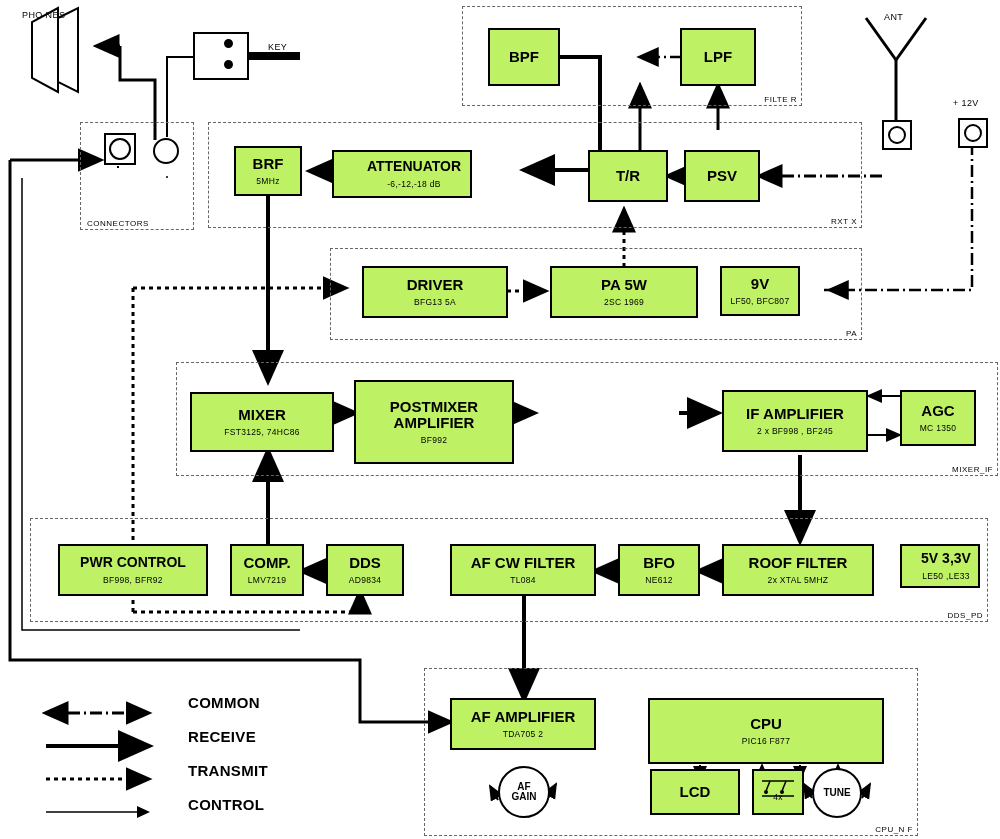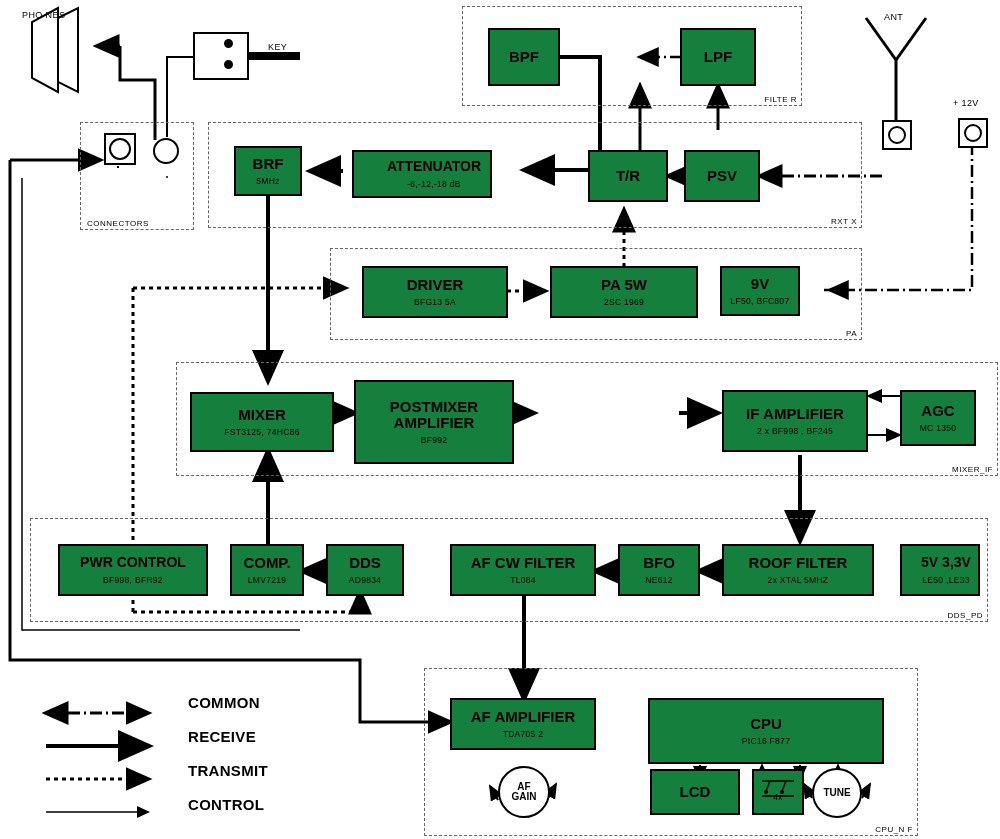--- a/index.html
+++ b/index.html
@@ -9,21 +9,21 @@
     font-family:"Liberation Sans", sans-serif;
     position:relative;
     overflow:hidden;
   }
   #stage{position:absolute;left:0;top:0;width:1000px;height:839px;}
   svg#wires{position:absolute;left:0;top:0;width:1000px;height:839px;}
 
   .box{
     position:absolute;
     border:2px solid #000;
-    background:#15803d;
+    background:#bef264;
     box-sizing:border-box;
     display:flex;
     flex-direction:column;
     align-items:center;
     justify-content:center;
     text-align:center;
     z-index:5;
   }
   .box .title{font-size:15px;font-weight:bold;color:#000;line-height:1.05;}
   .box .sub{font-size:8.5px;color:#000;margin-top:5px;letter-spacing:.3px;}
@@ -226,21 +226,21 @@
   </div>
   <div class="box" style="left:680px;top:28px;width:76px;height:58px;">
     <div class="title">LPF</div>
   </div>
 
   <div class="box" style="left:234px;top:146px;width:68px;height:50px;">
     <div class="title">BRF</div>
     <div class="sub">5MHz</div>
   </div>
 
-  <div class="box" style="left:352px;top:150px;width:140px;height:48px;padding-left:24px;">
+  <div class="box" style="left:332px;top:150px;width:140px;height:48px;padding-left:24px;">
     <div class="title small" style="font-size:14px;font-weight:bold;">ATTENUATOR</div>
     <div class="sub">-6,-12,-18 dB</div>
   </div>
 
   <div class="box" style="left:588px;top:150px;width:80px;height:52px;">
     <div class="title">T/R</div>
   </div>
   <div class="box" style="left:684px;top:150px;width:76px;height:52px;">
     <div class="title">PSV</div>
   </div>
@@ -293,21 +293,21 @@
     <div class="sub">TL084</div>
   </div>
   <div class="box" style="left:618px;top:544px;width:82px;height:52px;">
     <div class="title">BFO</div>
     <div class="sub">NE612</div>
   </div>
   <div class="box" style="left:722px;top:544px;width:152px;height:52px;">
     <div class="title">ROOF FILTER</div>
     <div class="sub">2x XTAL 5MHZ</div>
   </div>
-  <div class="box" style="left:900px;top:544px;width:80px;height:52px;padding-left:12px;">
+  <div class="box" style="left:900px;top:544px;width:80px;height:44px;padding-left:12px;">
     <div class="title" style="font-size:14px;">5V 3,3V</div>
     <div class="sub">LE50 ,LE33</div>
   </div>
 
   <div class="box" style="left:450px;top:698px;width:146px;height:52px;">
     <div class="title">AF AMPLIFIER</div>
     <div class="sub">TDA705 2</div>
   </div>
   <div class="box" style="left:648px;top:698px;width:236px;height:66px;">
     <div class="title">CPU</div>

